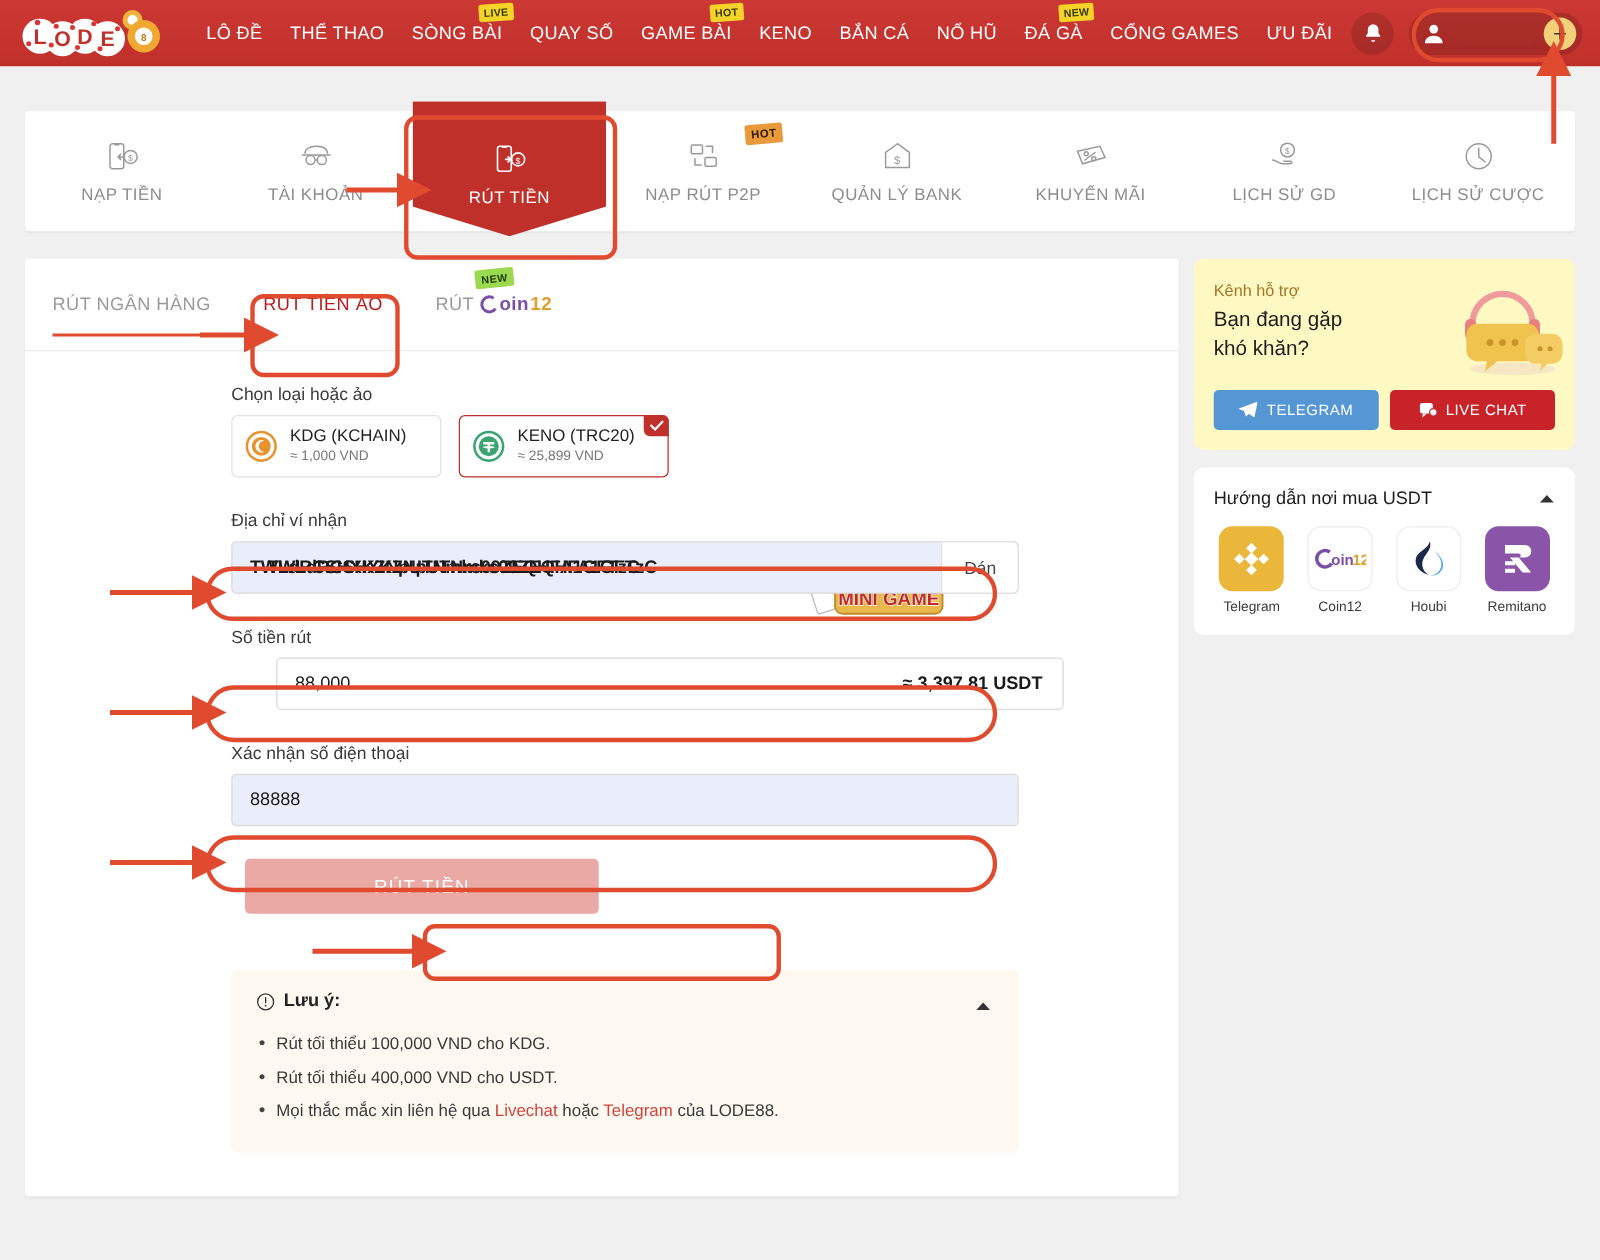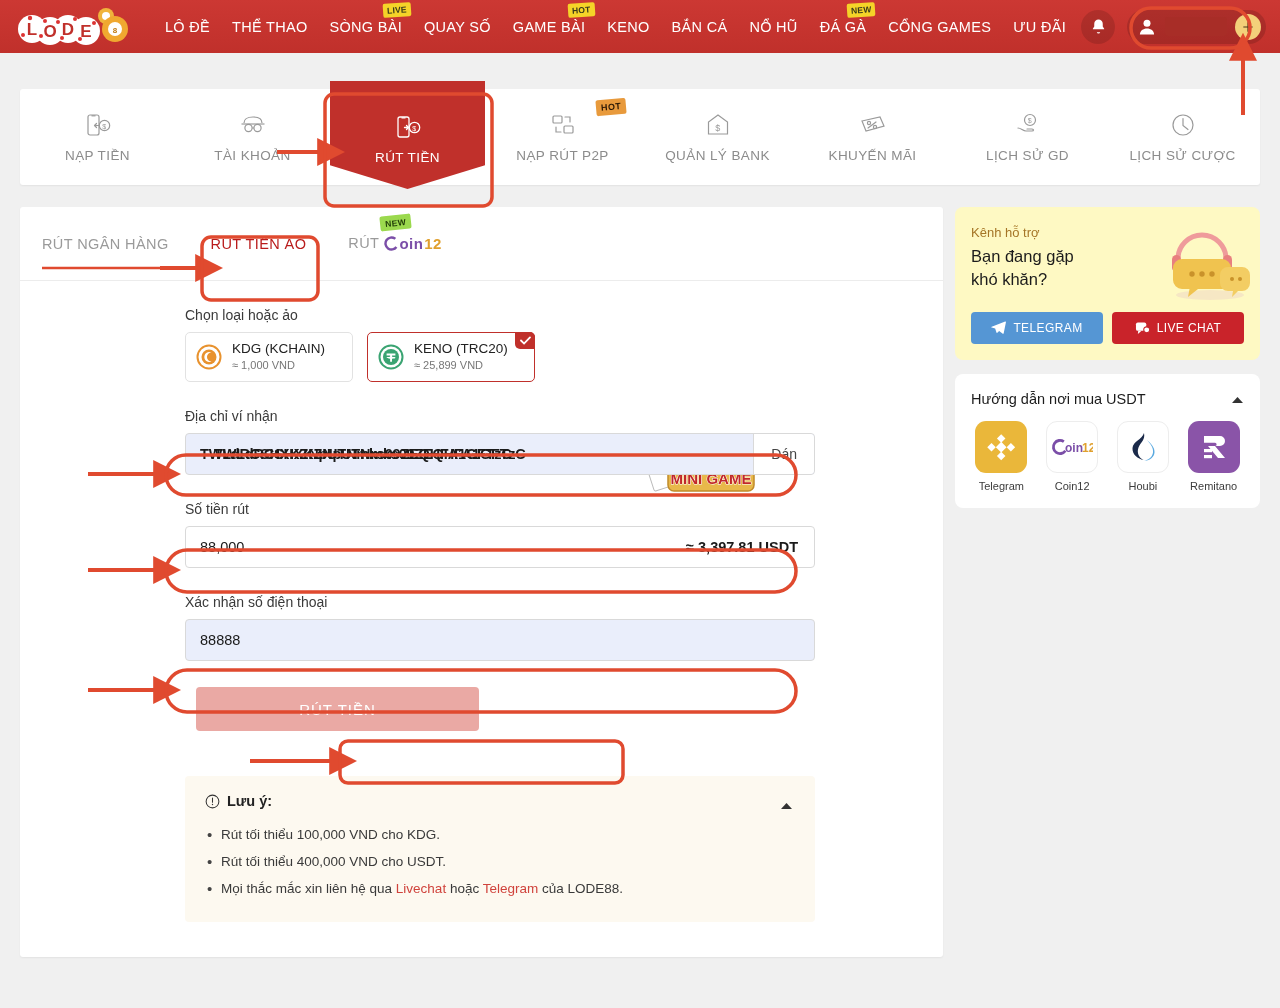--- a/index.html
+++ b/index.html
@@ -215,21 +215,21 @@
     width: 630px; height: 42px;
     border: 1px solid #d9d9d9;
     border-radius: 4px;
     background: #eaeefb;
     display: flex; align-items: center;
     padding: 0 0 0 14px;
     font-size: 14.5px; color: #1a1a1a;
     margin-bottom: 26px;
     position: relative;
   }
-  .input-box.plain { background: #fff; }
+  .input-box.plain { background: #fff; margin-left: 36px; }
   .addr-text {
     flex: 1 1 auto;
     overflow: hidden;
     white-space: nowrap;
     position: relative;
     height: 20px;
     line-height: 20px;
   }
   .addr-text .a1, .addr-text .a2 {
     position: absolute; left: 0; top: 0;

